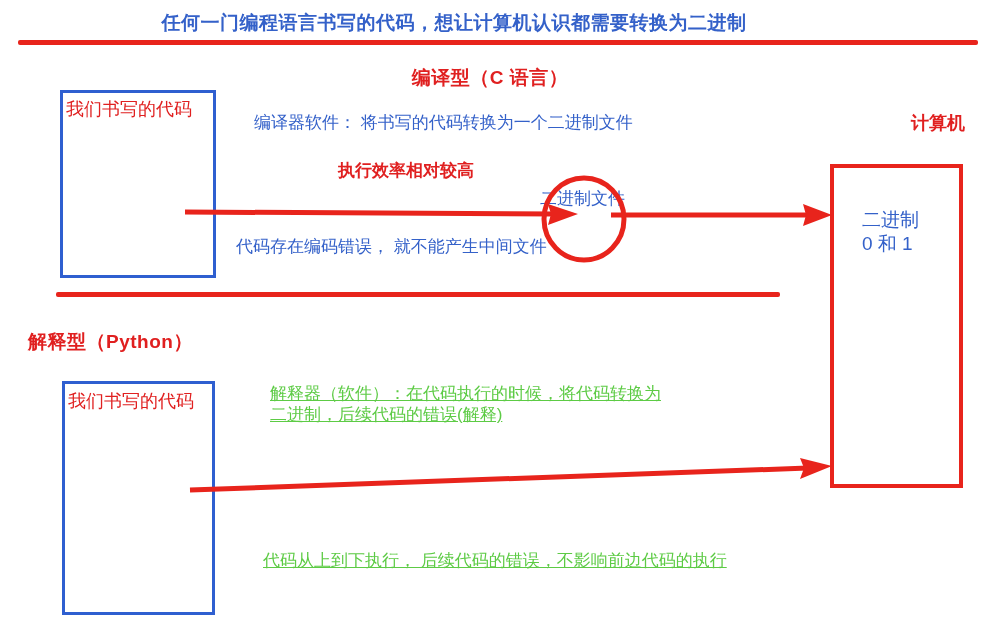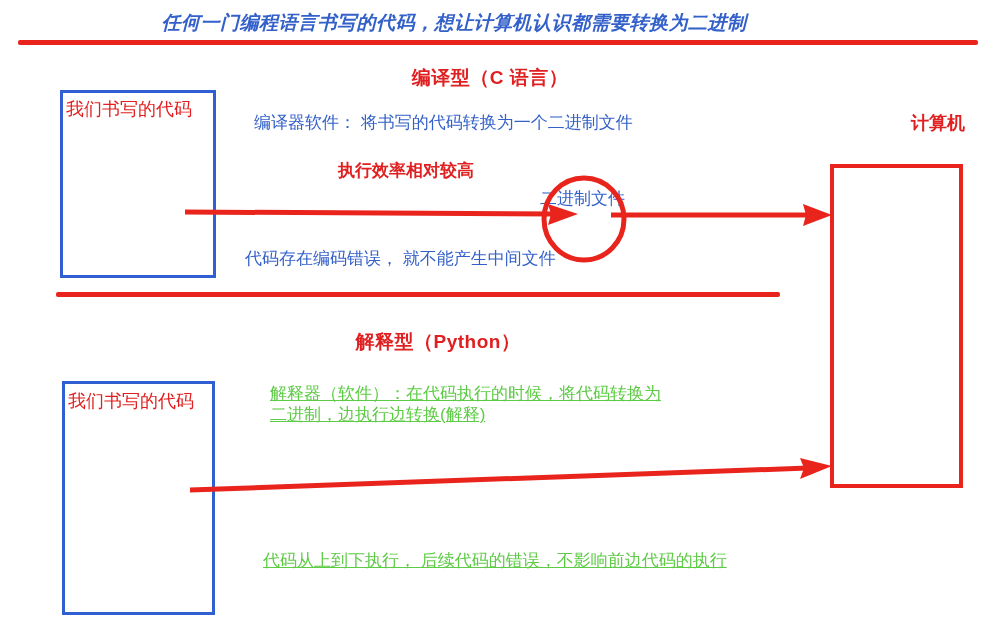--- a/index.html
+++ b/index.html
@@ -28,21 +28,20 @@
   .c-green{ color: #5dcb45; text-decoration: underline; }
 
   
   #title {
     left: 0; top: 11px;
     width: 908px;
     text-align: center;
     font-size: 19px;
     font-weight: 600;
     letter-spacing: 0.5px;
-    font-style: italic;
   }
 
   
   .rule {
     background: #e8241c;
     border-radius: 2px;
   }
   #divider-top {
     left: 18px; top: 40px;
     width: 960px; height: 5px;
@@ -52,21 +51,21 @@
     width: 724px; height: 5px;
   }
 
   
   .section-heading {
     font-size: 19px;
     font-weight: 600;
     letter-spacing: 0.5px;
   }
   #heading-compiled { left: 0; top: 66px; width: 980px; text-align: center; }
-  #heading-interpreted { left: 0; top: 330px; width: 876px; text-align: center; }
+  #heading-interpreted { left: 0; top: 330px; width: 876px; text-align: left; padding-left: 28px; }
 
   
   .code-box {
     border: 3px solid #2f5fd0;
     background: #ffffff;
     box-sizing: border-box;
   }
   #code-box-top { left: 60px; top: 90px; width: 156px; height: 188px; }
   #code-box-bottom { left: 62px; top: 381px; width: 153px; height: 234px; }
 
@@ -98,21 +97,21 @@
     font-weight: 500;
     line-height: 1.35;
     text-align: left;
   }
 
   
   .body-text { font-size: 17px; font-weight: 500; }
   #text-compiler-desc  { left: 254px; top: 112px; }
   #text-efficiency     { left: 338px; top: 160px; font-weight: 600; }
   #text-binary-file    { left: 540px; top: 188px; }
-  #text-error-mid      { left: 236px; top: 248px; margin-left: 9px; }
+  #text-error-mid      { left: 236px; top: 236px; }
 
   #text-interpreter-desc { left: 270px; top: 383px; line-height: 1.35; }
   #text-topdown          { left: 263px; top: 550px; }
 
   
   #overlay { left: 0; top: 0; width: 998px; height: 628px; pointer-events: none; }
 </style>
 </head>
 <body>
 
@@ -137,29 +136,33 @@
 
   <div class="abs rule" id="divider-mid"></div>
 
   <div class="abs txt c-red section-heading" id="heading-interpreted">解释型（Python）</div>
 
   <div class="abs code-box" id="code-box-bottom"></div>
   <div class="abs txt c-red code-box-label" id="code-label-bottom">我们书写的代码</div>
 
   <div class="abs body-text" id="text-interpreter-desc">
     <div class="txt c-green">解释器（软件）：在代码执行的时候，将代码转换为</div>
-    <div class="txt c-green">二进制，边执行边转换(解释)</div>
+    <div class="txt c-green">二进制，后续代码的错误(解释)</div>
   </div>
 
   <div class="abs txt c-green body-text" id="text-topdown">代码从上到下执行， 后续代码的错误，不影响前边代码的执行</div>
 
   <div class="abs txt c-red" id="computer-label">计算机</div>
 
   <div class="abs" id="computer-box"></div>
 
+  <div class="abs" id="computer-content">
+    <div class="txt c-blue">二进制</div>
+    <div class="txt c-blue">0 和 1</div>
+  </div>
 
   <svg class="abs" id="overlay" viewBox="0 0 998 628">
 
     <g>
       <line x1="185" y1="212" x2="556" y2="214" stroke="#e8241c" stroke-width="5" stroke-linecap="butt"></line>
       <polygon points="578,214 548,204 551,214 548,225" fill="#e8241c"></polygon>
     </g>
 
     <ellipse cx="584" cy="219" rx="40" ry="41" fill="none" stroke="#e8241c" stroke-width="5"></ellipse>
 

